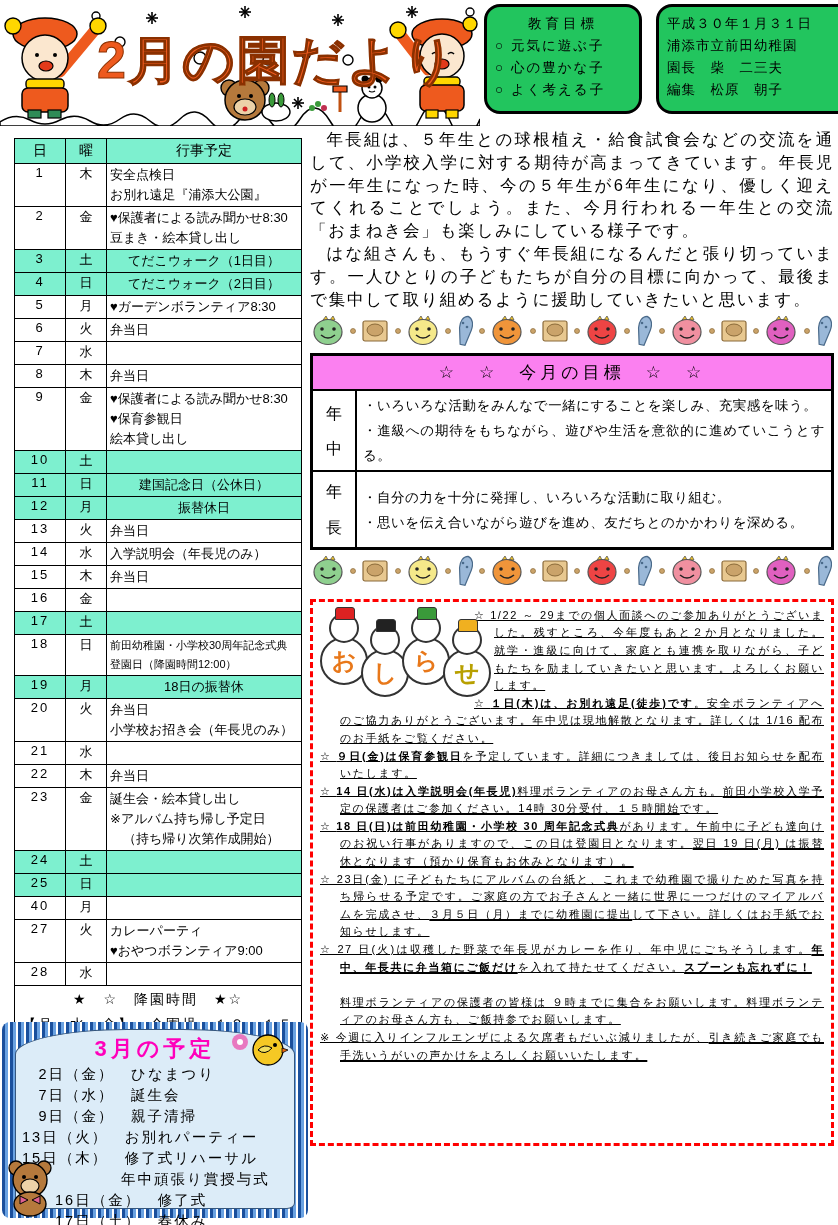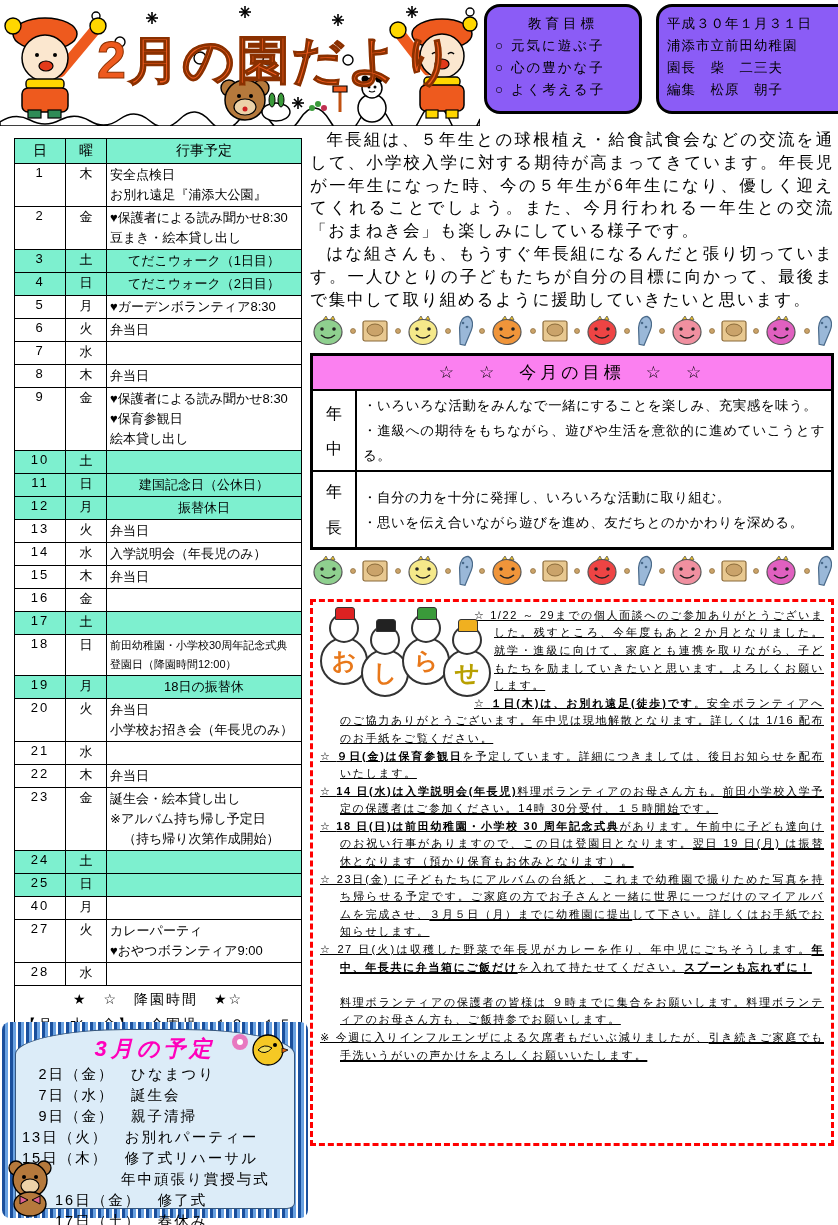--- a/index.html
+++ b/index.html
@@ -3,21 +3,21 @@
 <meta charset="utf-8">
 <style>
   html,body{margin:0;padding:0;background:#fff;}
   .page{position:relative;width:838px;height:1225px;background:#fff;overflow:hidden;
         font-family:"Liberation Sans","DejaVu Sans",sans-serif;color:#000;}
 
   
   .banner{position:absolute;left:0;top:0;width:480px;height:126px;}
 
   
-  .round-box{position:absolute;border:3px solid #000;border-radius:16px;background:#8b5cf6;
+  .round-box{position:absolute;border:3px solid #000;border-radius:16px;background:#22c55e;
              padding:6px 8px;font-size:13.5px;line-height:1.62;}
   .goals-box{left:484px;top:4px;width:136px;height:92px;letter-spacing:2px;}
   .goals-box .bt{text-align:center;letter-spacing:4px;}
   .info-box{left:656px;top:4px;width:180px;height:92px;letter-spacing:1px;}
 
   
   .calendar{position:absolute;left:14px;top:138px;width:288px;border-collapse:collapse;
             font-size:13px;}
   .calendar td,.calendar th{border:1.5px solid #000;padding:1px 3px;vertical-align:top;}
   .calendar th{background:var(--teal);font-weight:normal;font-size:14px;padding:3px 0;}
@@ -32,21 +32,21 @@
   .calendar .foot-cell div{white-space:nowrap;}
 
   
   .march{position:absolute;left:2px;top:1022px;width:306px;height:196px;
          background:repeating-linear-gradient(90deg,#1a4f9c 0 3px,#6aa2e2 3px 6px,#ffffff 6px 8px);
          border-radius:8px;}
   .march-page{position:absolute;left:13px;right:13px;top:7px;bottom:9px;background:#dcecf8;
               border:1.5px solid #35567d;border-radius:40% 40% 8px 8px / 14% 14% 6px 6px;
               padding:4px 6px;}
   .march-title{text-align:center;font-size:22px;font-weight:bold;color:var(--marchpink);
-               letter-spacing:4px;font-style:italic;}
+               letter-spacing:4px;}
   .march-lines{font-size:14.5px;line-height:21px;letter-spacing:2px;white-space:pre;}
   .march-bear{position:absolute;left:-2px;bottom:-4px;}
   .march-bird{position:absolute;right:6px;top:-2px;}
 
   
   .right-col{position:absolute;left:310px;top:128px;width:524px;}
   .intro p{margin:0;text-indent:1em;font-size:16.5px;line-height:22.8px;letter-spacing:1.8px;
            text-align:justify;}
   .decor-row{height:40px;display:flex;align-items:center;justify-content:space-between;
              padding:0 2px;margin:1px 0;}

